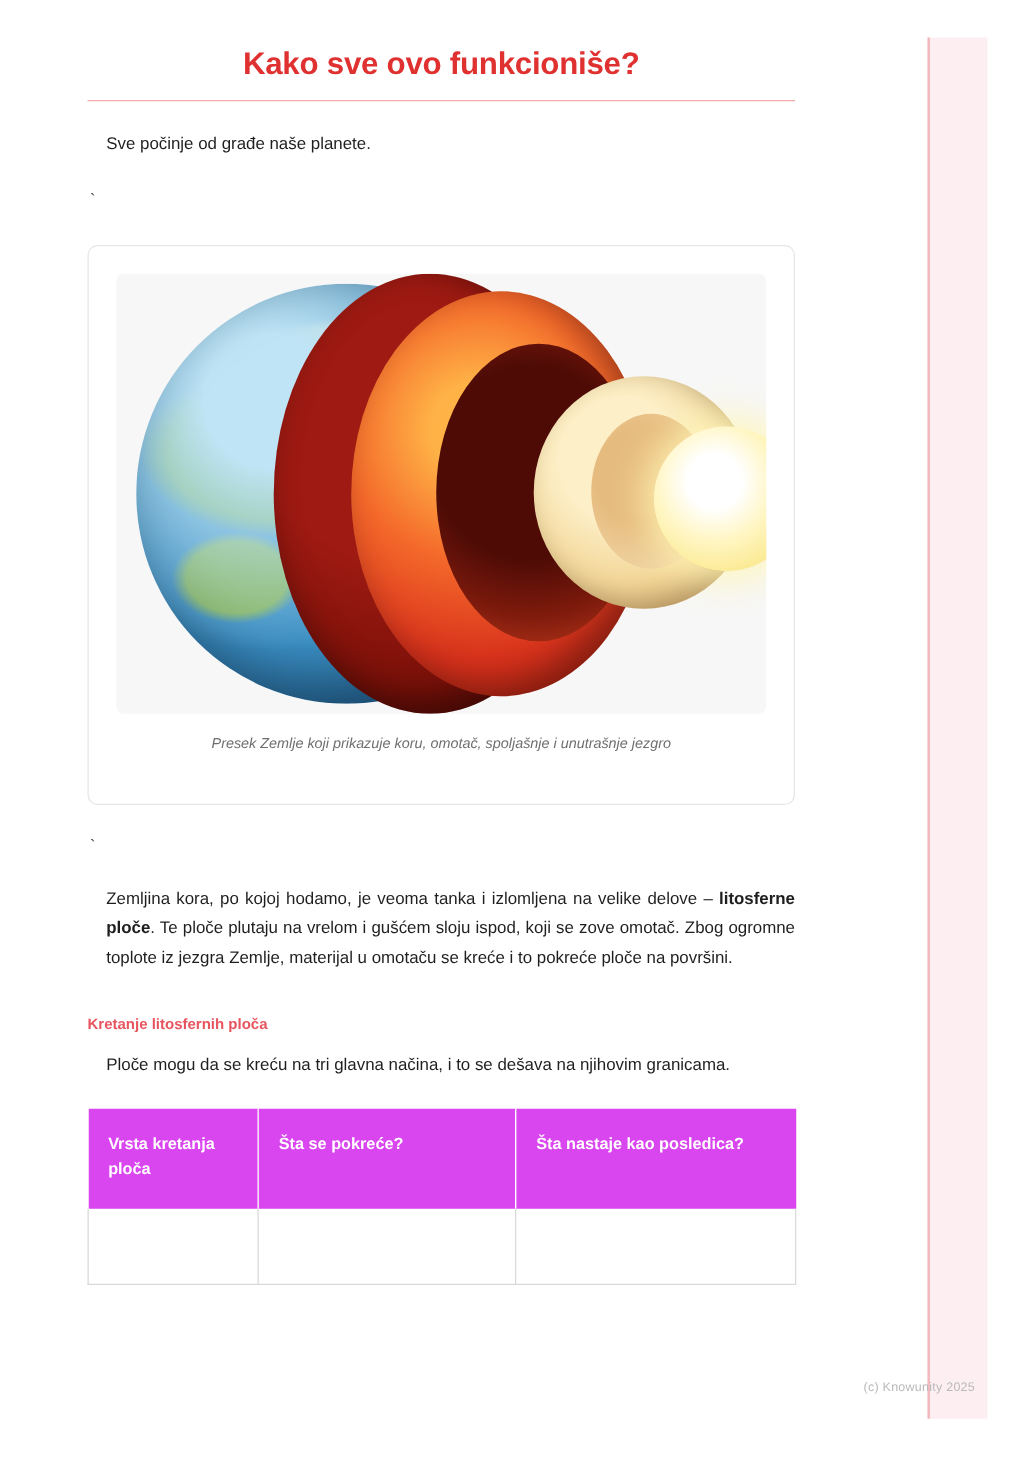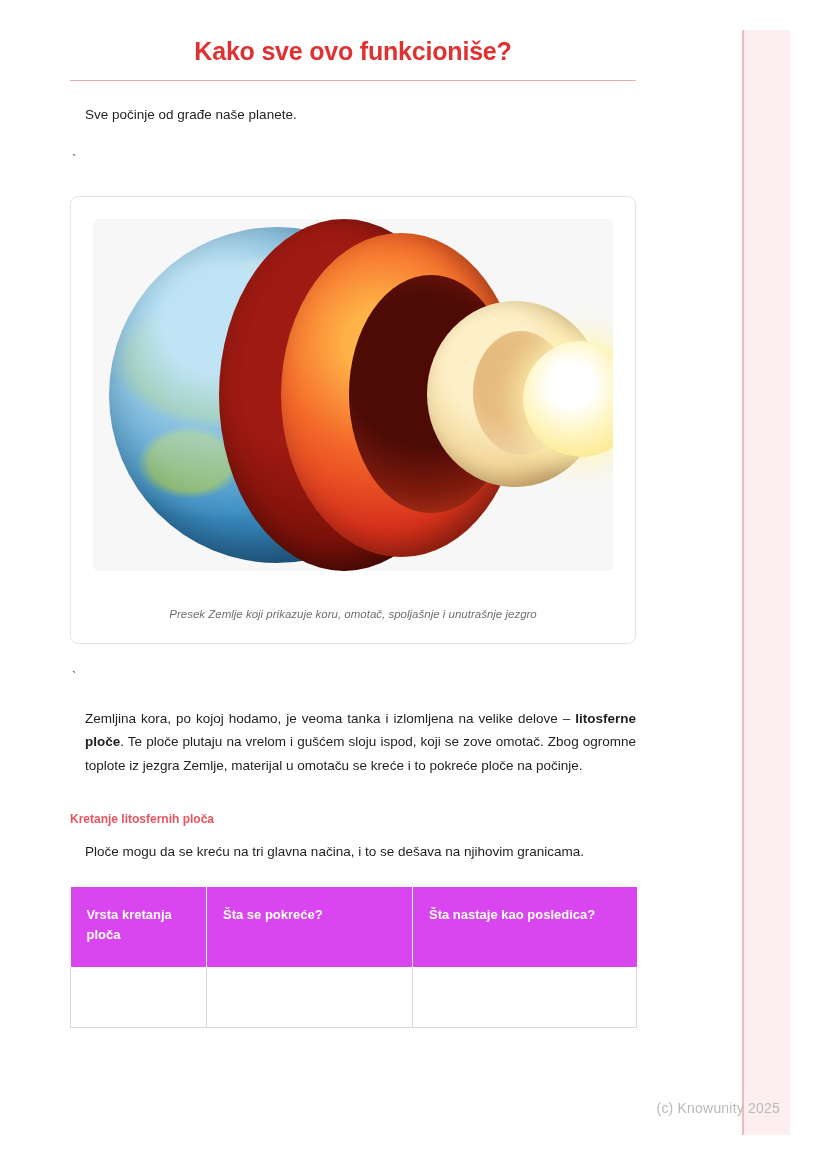--- a/index.html
+++ b/index.html
@@ -77,21 +77,20 @@
     margin-top: 30px;
     width: 566px;
     height: 448px;
     border: 1px solid #e6e6e6;
     border-radius: 8px;
     background: #ffffff;
     padding: 22px;
     display: flex;
     flex-direction: column;
     align-items: center;
-    gap: 19px;
   }
   .figure-inner {
     width: 520px;
     height: 352px;
     background: #f7f7f7;
     border-radius: 6px;
     position: relative;
     overflow: hidden;
   }
   .figure-caption {
@@ -219,21 +218,21 @@
     vertical-align: top;
   }
   .col-1 { width: 136px; }
   .col-2 { width: 206px; }
   .col-3 { width: 224px; }
 
   .footer-note {
     position: absolute;
     right: 48px;
     bottom: 55px;
-    font-size: 14px;
+    font-size: 10px;
     color: #b9b9b9;
     letter-spacing: 0.2px;
   }
 </style>
 </head>
 <body>
 
 <div class="page">
 
   <div class="side-band"></div>
@@ -257,21 +256,21 @@
           <div class="outer-core"></div>
           <div class="outer-core-ring"></div>
           <div class="inner-core"></div>
         </div>
       </div>
       <div class="figure-caption">Presek Zemlje koji prikazuje koru, omotač, spoljašnje i unutrašnje jezgro</div>
     </div>
 
     <div class="tick">`</div>
 
-    <p class="body-text justified" style="margin-top:24px;"><span>Zemljina kora, po kojoj hodamo, je veoma tanka i izlomljena na velike delove – </span><strong>litosferne ploče</strong><span>. Te ploče plutaju na vrelom i gušćem sloju ispod, koji se zove omotač. Zbog ogromne toplote iz jezgra Zemlje, materijal u omotaču se kreće i to pokreće ploče na počinje.</span></p>
+    <p class="body-text justified" style="margin-top:24px;"><span>Zemljina kora, po kojoj hodamo, je veoma tanka i izlomljena na velike delove – </span><strong>litosferne ploče</strong><span>. Te ploče plutaju na vrelom i gušćem sloju ispod, koji se zove omotač. Zbog ogromne toplote iz jezgra Zemlje, materijal u omotaču se kreće i to pokreće ploče na površini.</span></p>
 
     <h2 class="section-title">Kretanje litosfernih ploča</h2>
 
     <p class="body-text justified">Ploče mogu da se kreću na tri glavna načina, i to se dešava na njihovim granicama.</p>
 
     <table class="plates-table">
       <thead>
         <tr>
           <th class="col-1">Vrsta kretanja ploča</th>
           <th class="col-2">Šta se pokreće?</th>

